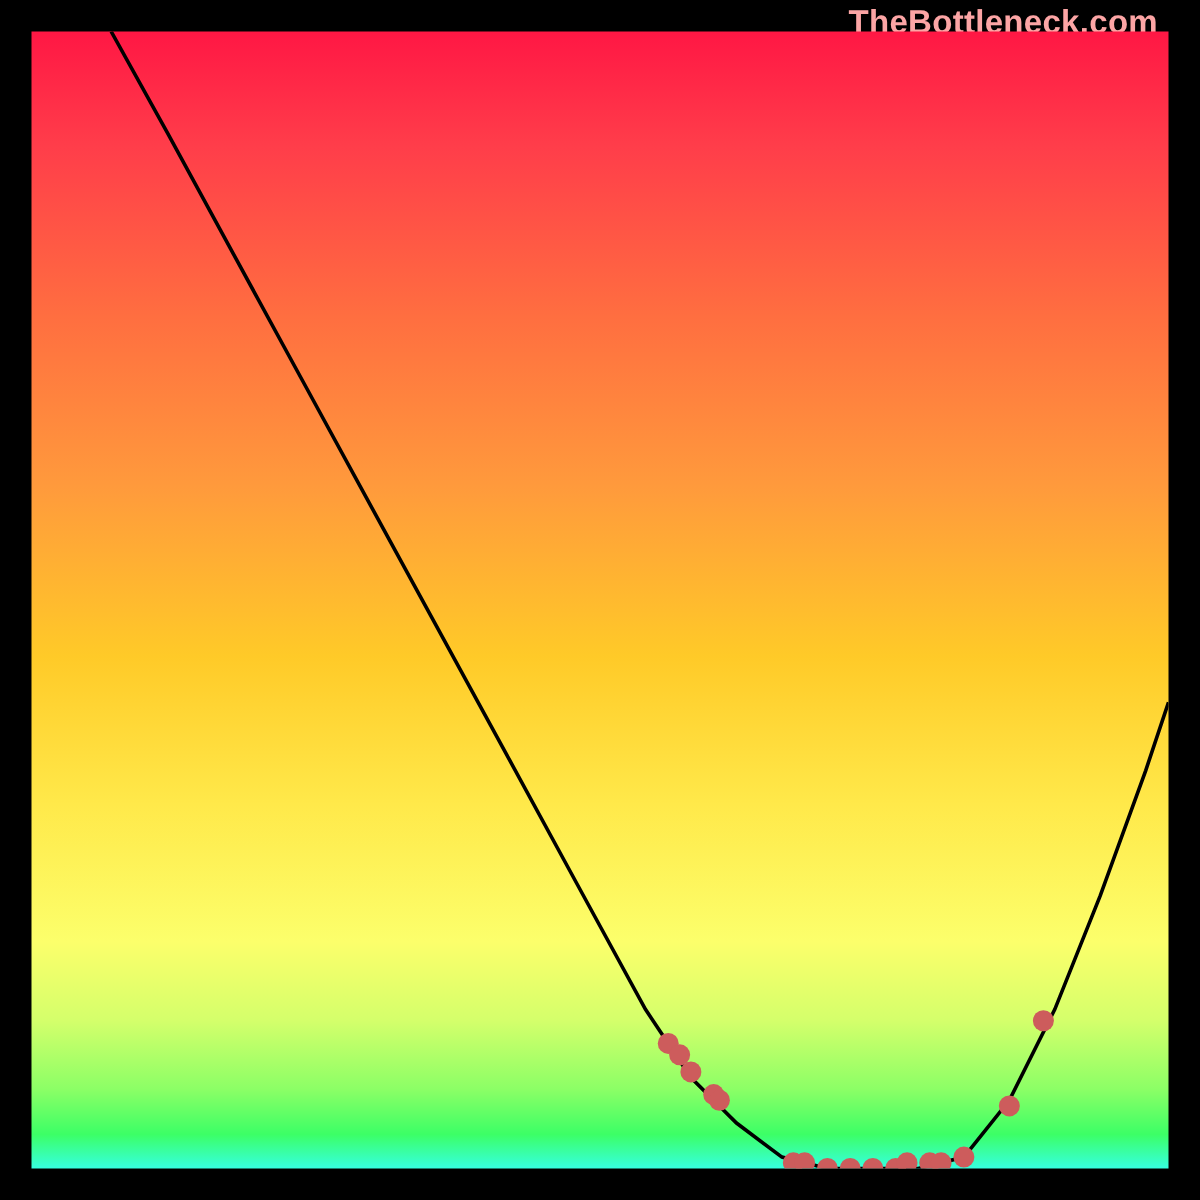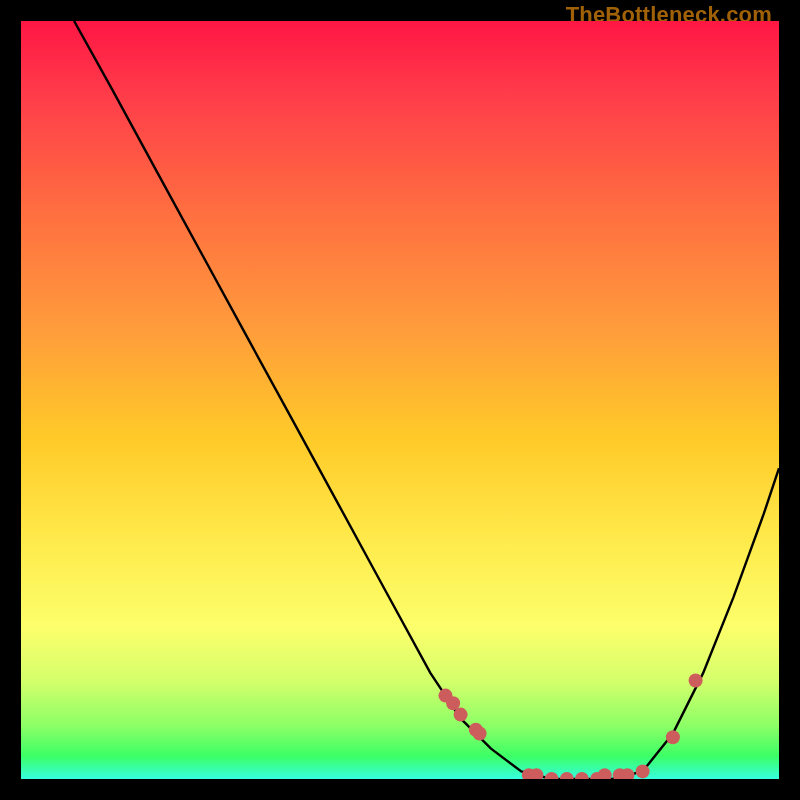--- a/index.html
+++ b/index.html
@@ -34,21 +34,21 @@
     #d4ff6b 87%,
     #8cff66 93%,
     #3cff66 97%,
     #36ffe0 100%
   );
 }
 .watermark {
   position: absolute;
   top: 2px;
   right: 28px;
-  color: #a16207;
+  color: #fca5a5;
   font-size: 22px;
   font-weight: 600;
   letter-spacing: 0.2px;
   pointer-events: none;
 }
 svg.curve {
   position: absolute;
   left: 0;
   top: 0;
 }

